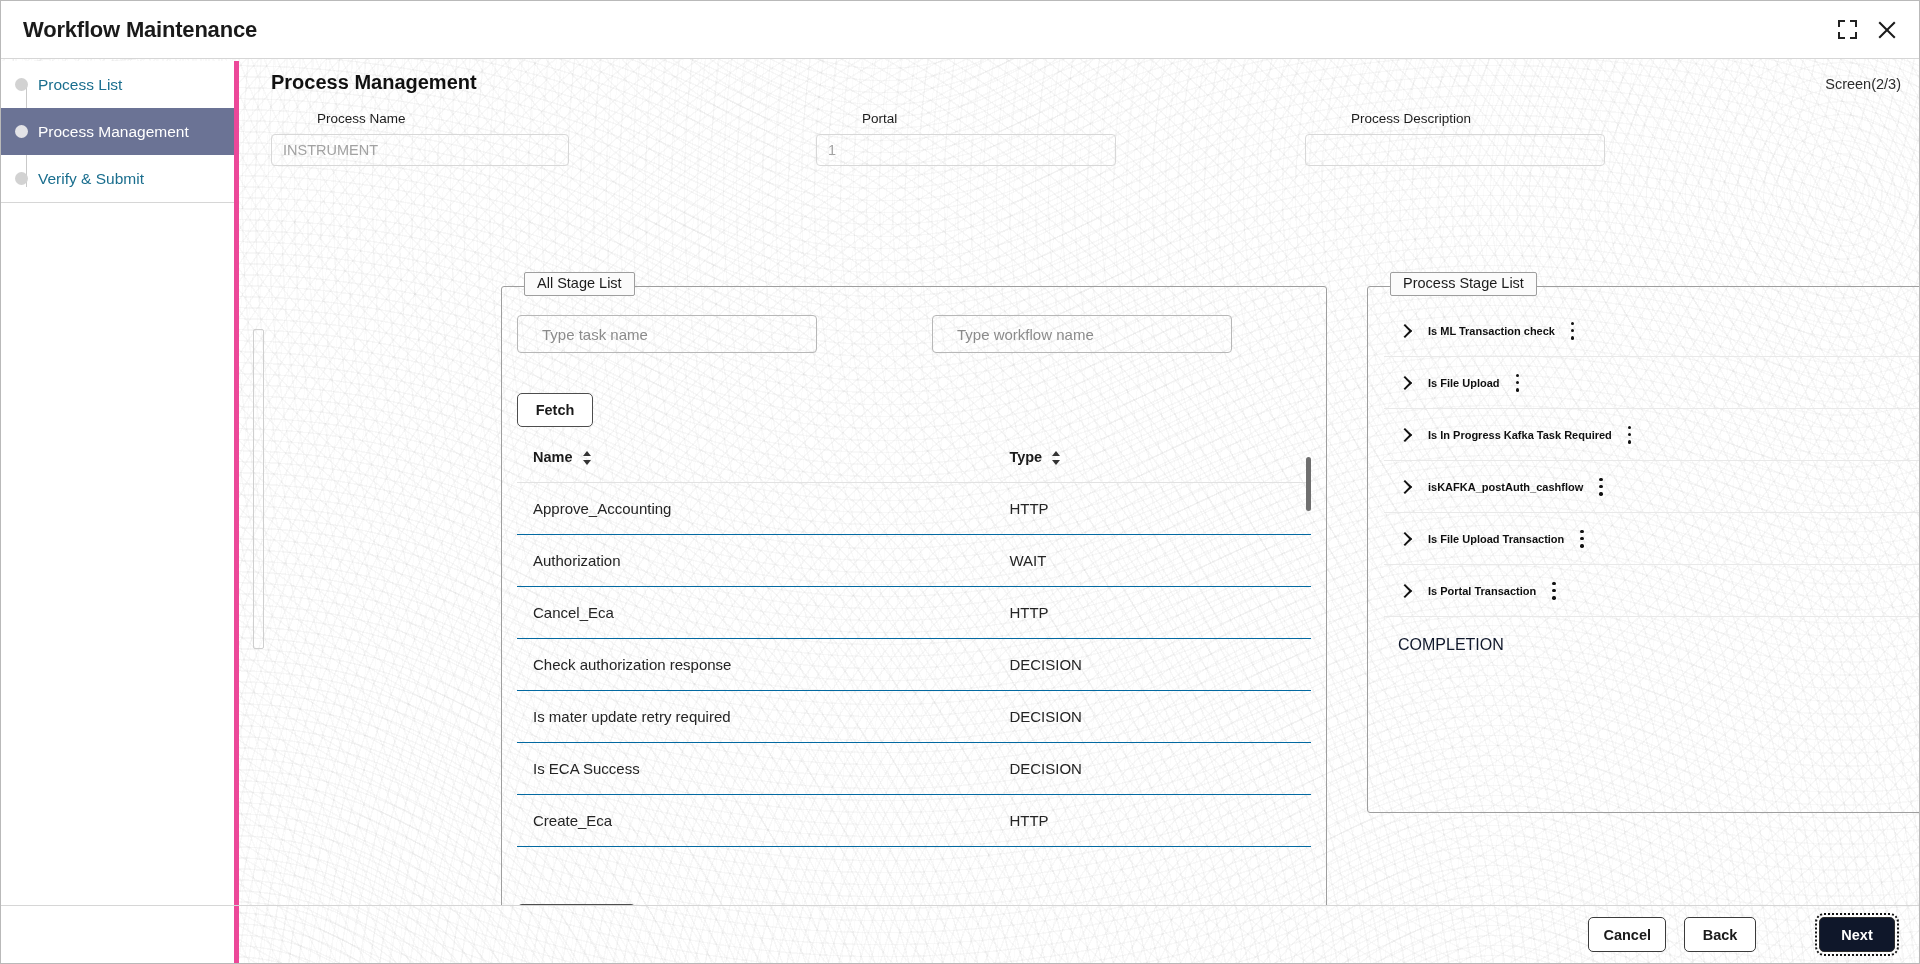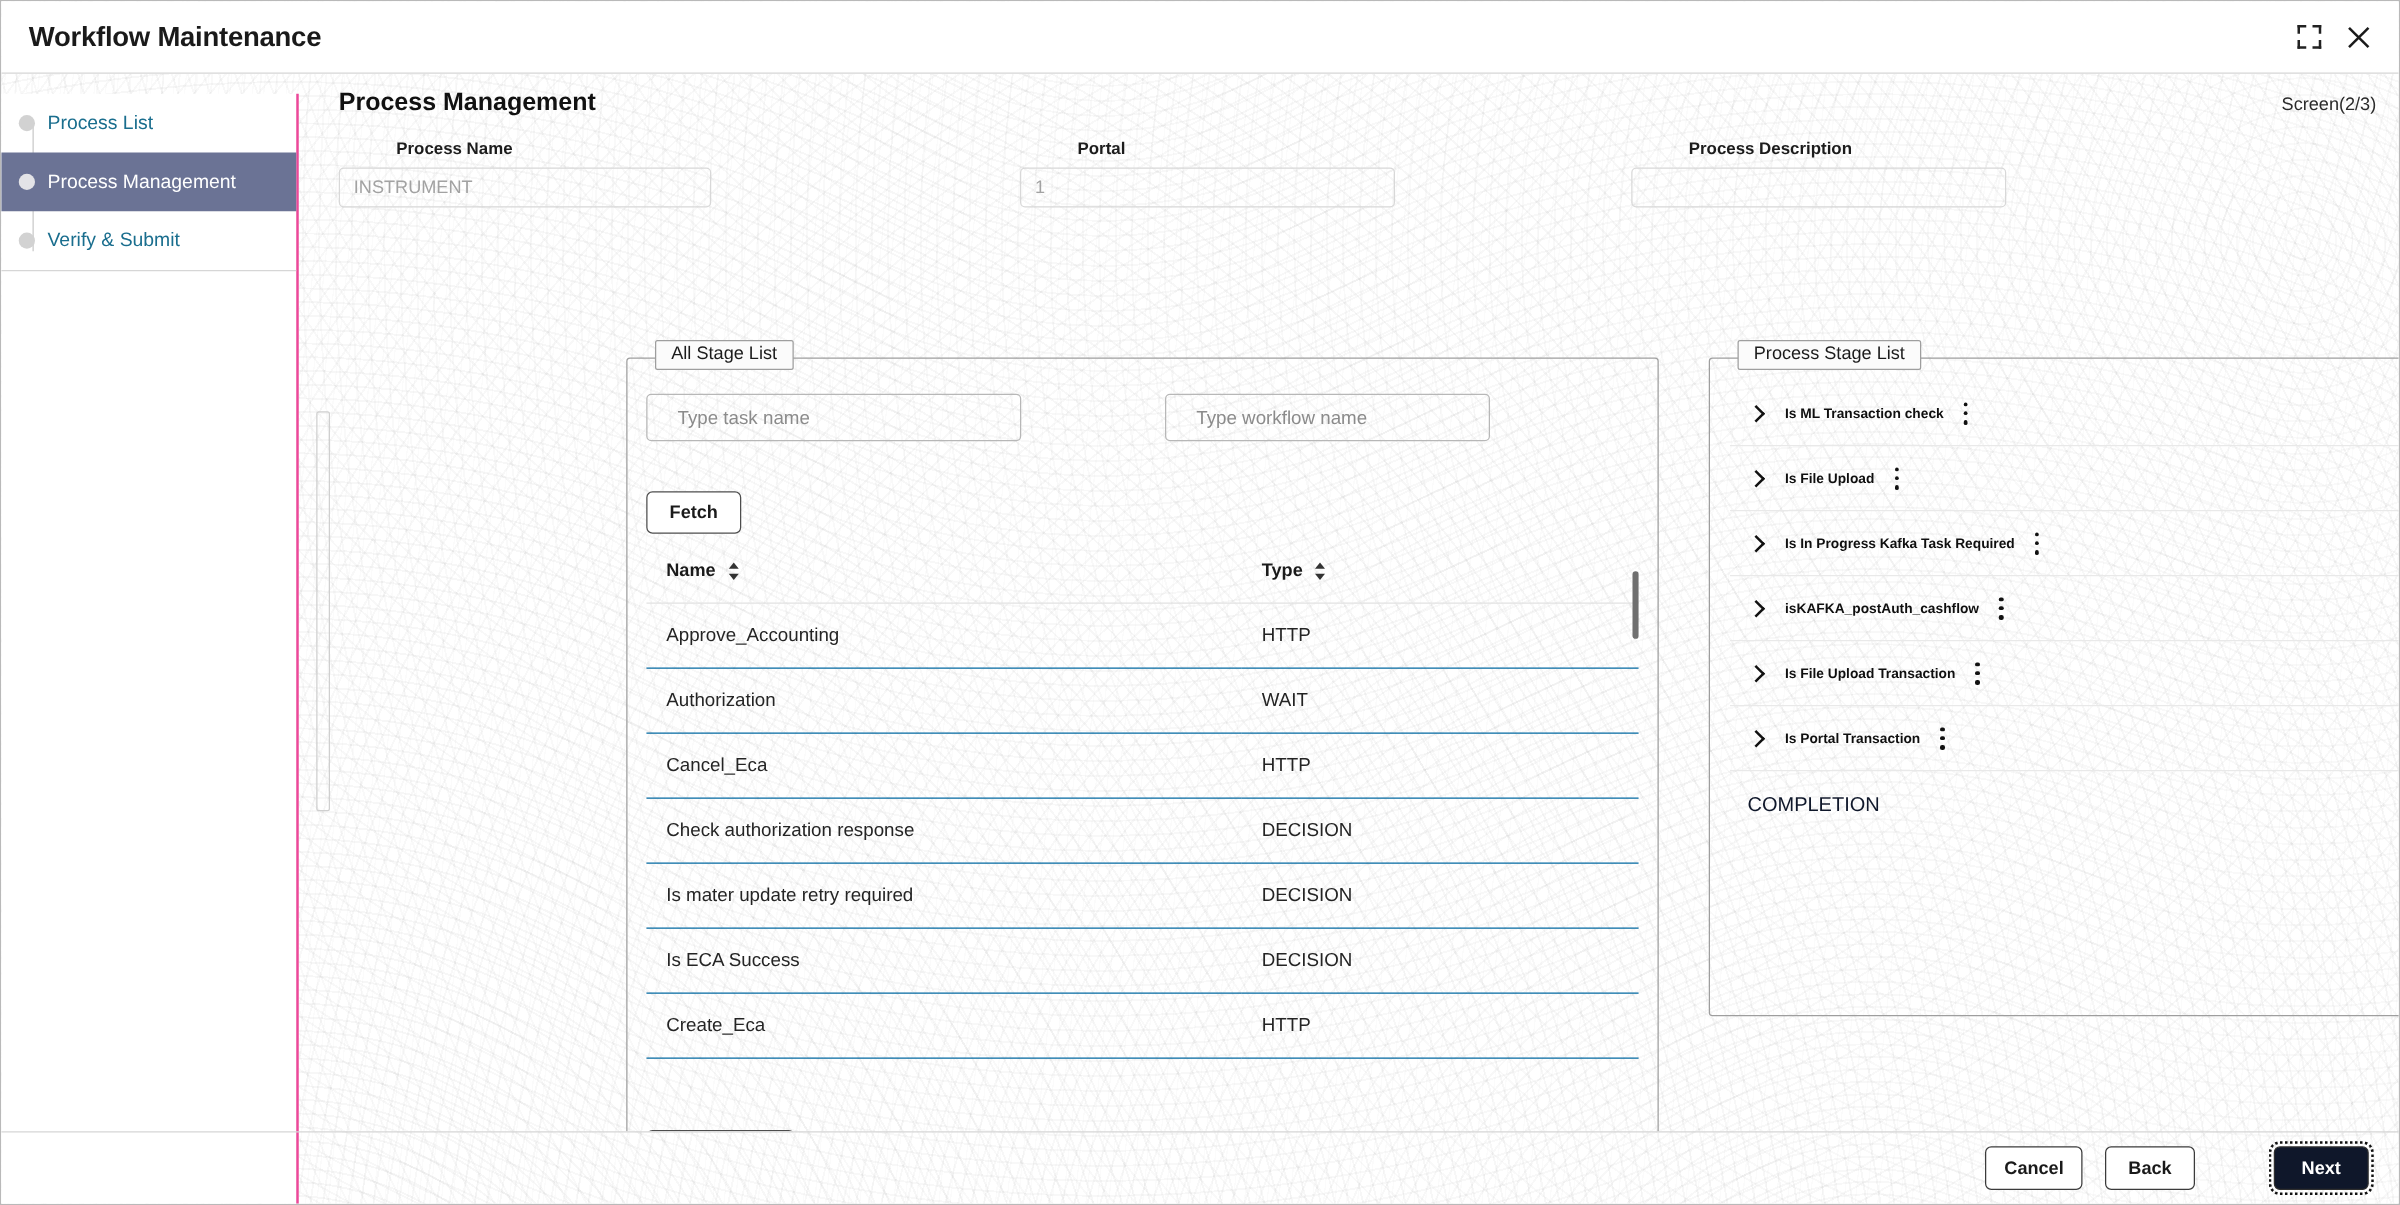--- a/index.html
+++ b/index.html
@@ -58,22 +58,22 @@
   .ic-close { width: 20px; height: 20px; position: relative; cursor: pointer; }
   .ic-close:before, .ic-close:after {
     content:""; position: absolute; left: -1px; top: 9px;
     width: 22px; height: 2px; background: #1a1a1a;
   }
   .ic-close:before { transform: rotate(45deg); }
   .ic-close:after  { transform: rotate(-45deg); }
 
   
   .sidebar {
-    position: absolute; left: 0; top: 74px; width: 238px; bottom: 0;
-    background: #fff; border-right: 2px solid #ec4899;
+    position: absolute; left: 0; top: 60px; width: 238px; bottom: 0;
+    background: #fff; border-right: 5px solid #ec4899;
     z-index: 10;
   }
   .sb-list { position: relative; padding-top: 0; }
   .sb-spine {
     position: absolute; left: 25px; top: 22px; width: 1px; height: 104px;
     background: #c9c9c9;
   }
   .sb-item {
     position: relative; height: 47px; display: flex; align-items: center;
     padding-left: 14px; cursor: pointer;
@@ -110,21 +110,21 @@
     font-size: 20px; font-weight: bold; color: #111;
   }
   .screen-ind {
     position: absolute; right: 18px; top: 17px;
     font-size: 14.5px; color: #2b2b2b;
   }
 
   
   .form-row { position: absolute; left: 32px; top: 52px; right: 20px; height: 62px; }
   .fld { position: absolute; top: 0; }
-  .fld-label { font-size: 13.5px; font-weight: bold; color: #1c1c1c; margin-bottom: 8px; padding-left: 46px; }
+  .fld-label { font-size: 13.5px; font-weight: normal; color: #1c1c1c; margin-bottom: 8px; padding-left: 46px; }
   .fld-input {
     height: 32px; border: 1px solid #d8d8d8; border-radius: 4px;
     background: transparent; width: 100%;
     font-family: "Liberation Sans", sans-serif;
     font-size: 14.5px; color: #4d7c0f; padding: 0 11px;
     outline: none;
   }
   .fld-input::placeholder { color: #a2a2a2; }
   .f-name { left: 0;    width: 298px; }
   .f-ver  { left: 545px; width: 300px; }
@@ -151,21 +151,21 @@
   .stg-inputs { position: absolute; left: 15px; top: 28px; right: 15px; height: 38px; }
   .stg-input {
     position: absolute; height: 38px;
     border: 1px solid #b7b7b7; border-radius: 4px;
     background: transparent; padding: 0 24px;
     font-family: "Liberation Sans", sans-serif;
     font-size: 15px; color: #585858; outline: none;
   }
   .stg-input::placeholder { color: #8b8b8b; }
   .stg-task { left: 0;   width: 300px; }
-  .stg-wf   { left: 415px; width: 260px; }
+  .stg-wf   { left: 415px; width: 300px; }
 
   .btn {
     border: 1px solid #4d4d4d; border-radius: 5px;
     background: #ffffff; color: #1a1a1a;
     font-family: "Liberation Sans", sans-serif;
     font-size: 14.5px; font-weight: bold;
     cursor: pointer; padding: 0 14px; height: 34px;
   }
   #fetch-btn { position: absolute; left: 15px; top: 106px; height: 34px; min-width: 76px; }
   #create-stage-btn { position: absolute; left: 15px; bottom: 26px; height: 35px; }

